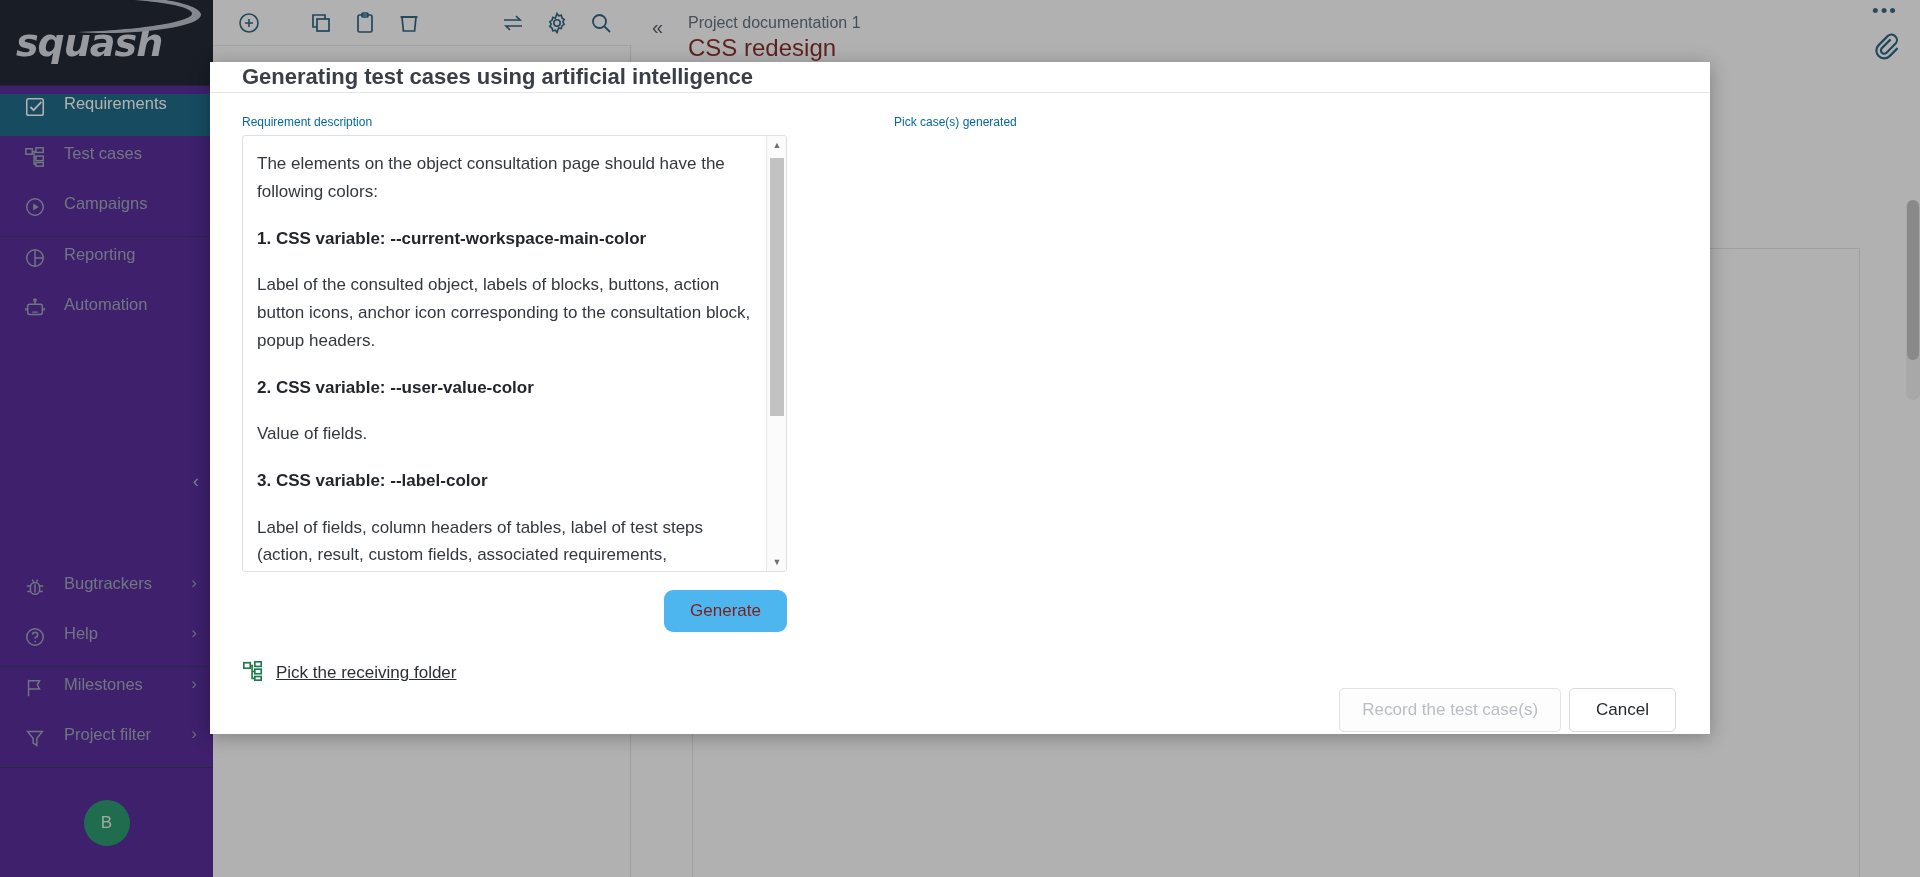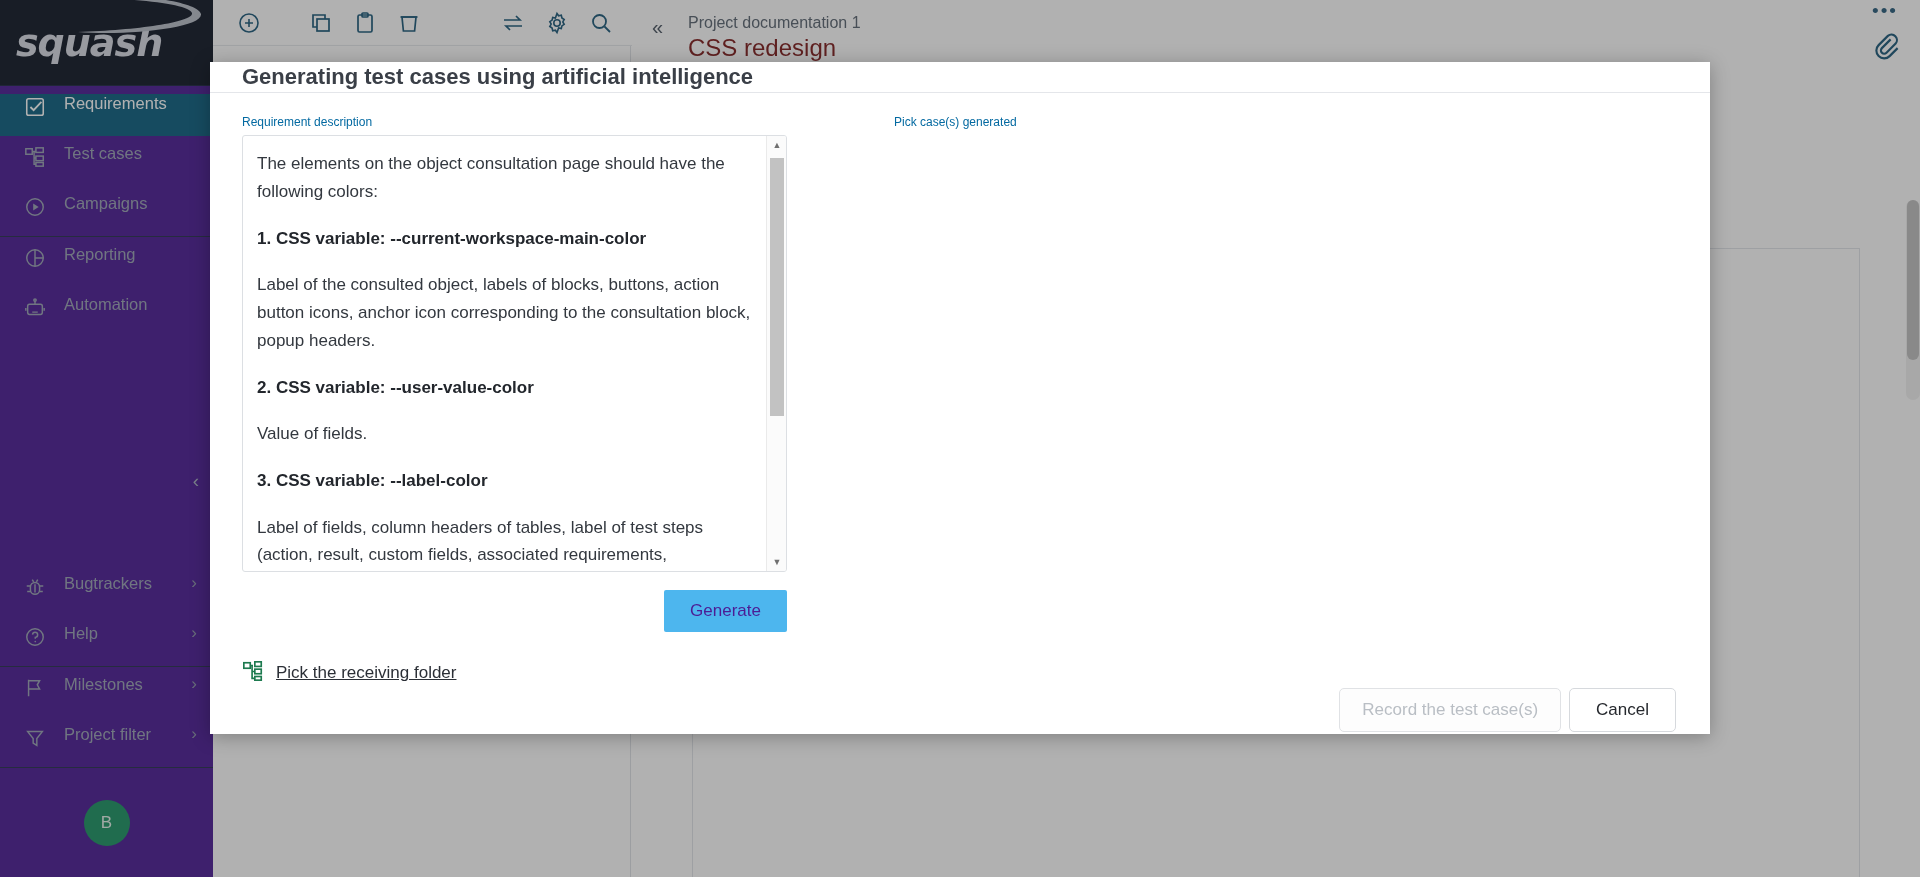--- a/index.html
+++ b/index.html
@@ -264,23 +264,23 @@
     width: 14px; height: 258px;
     background: #c2c2c2;
   }
   .gen-row {
     width: 545px;
     display: flex; justify-content: flex-end;
     margin-top: 18px;
   }
   .btn-generate {
     background: #4db6ee;
-    color: #4c1d95;
+    color: #7f1d1d;
     border: none;
-    border-radius: 2px;
+    border-radius: 9px;
     font-size: 17px;
     padding: 11px 26px;
     font-family: "Liberation Sans", sans-serif;
     cursor: pointer;
   }
   .pick-row {
     display: flex; align-items: center;
     gap: 12px;
     margin-top: 28px;
   }

